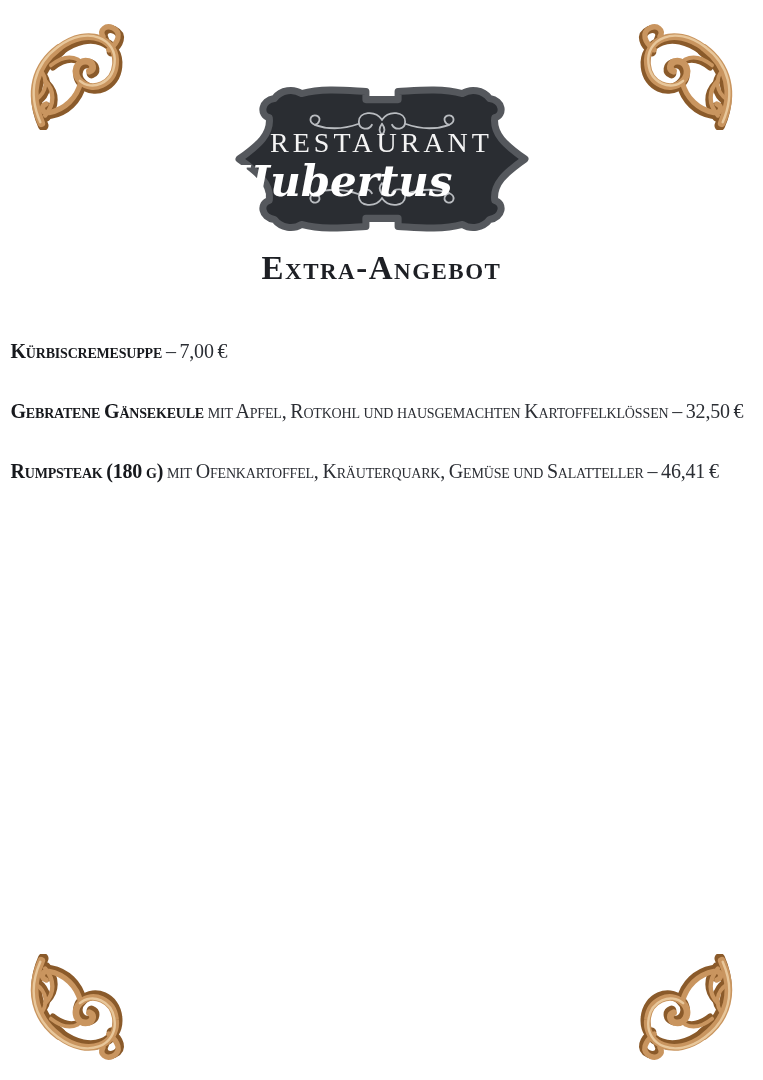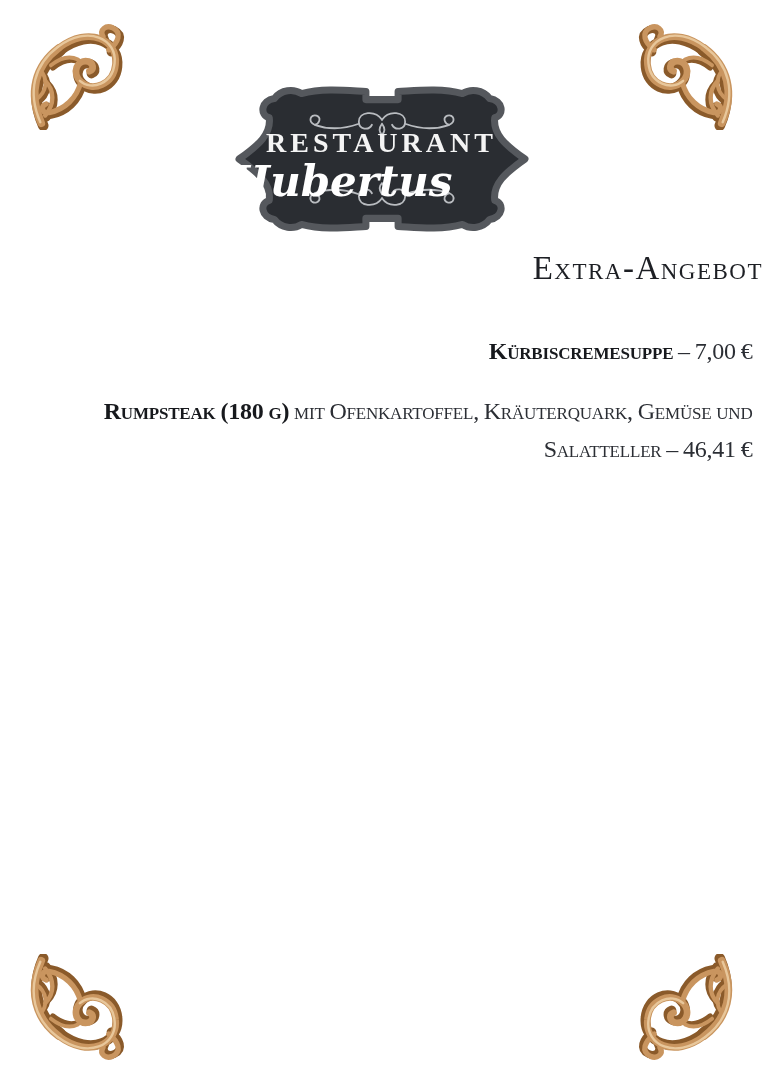--- a/index.html
+++ b/index.html
@@ -27,57 +27,57 @@
     position: absolute;
     left: 50%; top: 83px;
     width: 302px; height: 152px;
     transform: translateX(-50%);
   }
   .badge svg { position: absolute; left: 0; top: 0; }
   .badge-restaurant {
     position: absolute; left: 0; top: 44px; width: 100%;
     text-align: center;
     font-family: "Liberation Serif", serif;
-    font-size: 28px; font-weight: 700;
+    font-size: 28px; font-weight: 400;
     letter-spacing: 4px;
     color: #f4f4f4;
     white-space: nowrap;
   }
   .badge-name {
     position: absolute; left: 0; top: 74px; width: 100%;
     text-align: left;
     font-family: "DejaVu Serif", serif;
     font-style: italic; font-weight: 700;
     font-size: 42px;
     color: #ffffff;
     white-space: nowrap;
   }
 
   
   .page-title {
     position: absolute; left: 0; top: 250px; width: 100%;
     margin: 0;
-    text-align: right;
-    font-size: 33px; font-weight: 400;
+    text-align: center;
+    font-size: 33px; font-weight: 700;
     font-variant: small-caps;
     letter-spacing: 1.5px;
     color: #1d1f24;
   }
 
   
   .menu {
     position: absolute; left: 50%; top: 332px;
     transform: translateX(-50%);
     width: 742px;
   }
   .menu-item {
     margin: 0 0 22px 0;
-    text-align: right;
+    text-align: left;
     font-variant: small-caps;
-    font-size: 24px;
+    font-size: 20px;
     line-height: 38px;
     letter-spacing: -0.2px;
     word-spacing: -1px;
     color: #2b2e34;
   }
   .menu-item .dish {
     font-weight: 700;
     color: #17191d;
   }
 </style>
@@ -162,14 +162,15 @@
     <use href="#badge-flourish" transform="translate(0,150) scale(1,-1)"></use>
   </svg>
   <div class="badge-restaurant">RESTAURANT</div>
   <div class="badge-name">Hubertus</div>
 </div>
 
 <h1 class="page-title">Extra-Angebot</h1>
 
 <div class="menu">
   <p class="menu-item"><strong class="dish">Kürbiscremesuppe</strong><span> – 7,00 €</span></p>
+  <p class="menu-item"><strong class="dish">Gebratene Gänsekeule</strong><span> mit Apfel, Rotkohl und hausgemachten Kartoffelklößen – 32,50 €</span></p>
   <p class="menu-item"><strong class="dish">Rumpsteak (180 g)</strong><span> mit Ofenkartoffel, Kräuterquark, Gemüse und Salatteller – 46,41 €</span></p>
 </div>
 
 </body></html>

